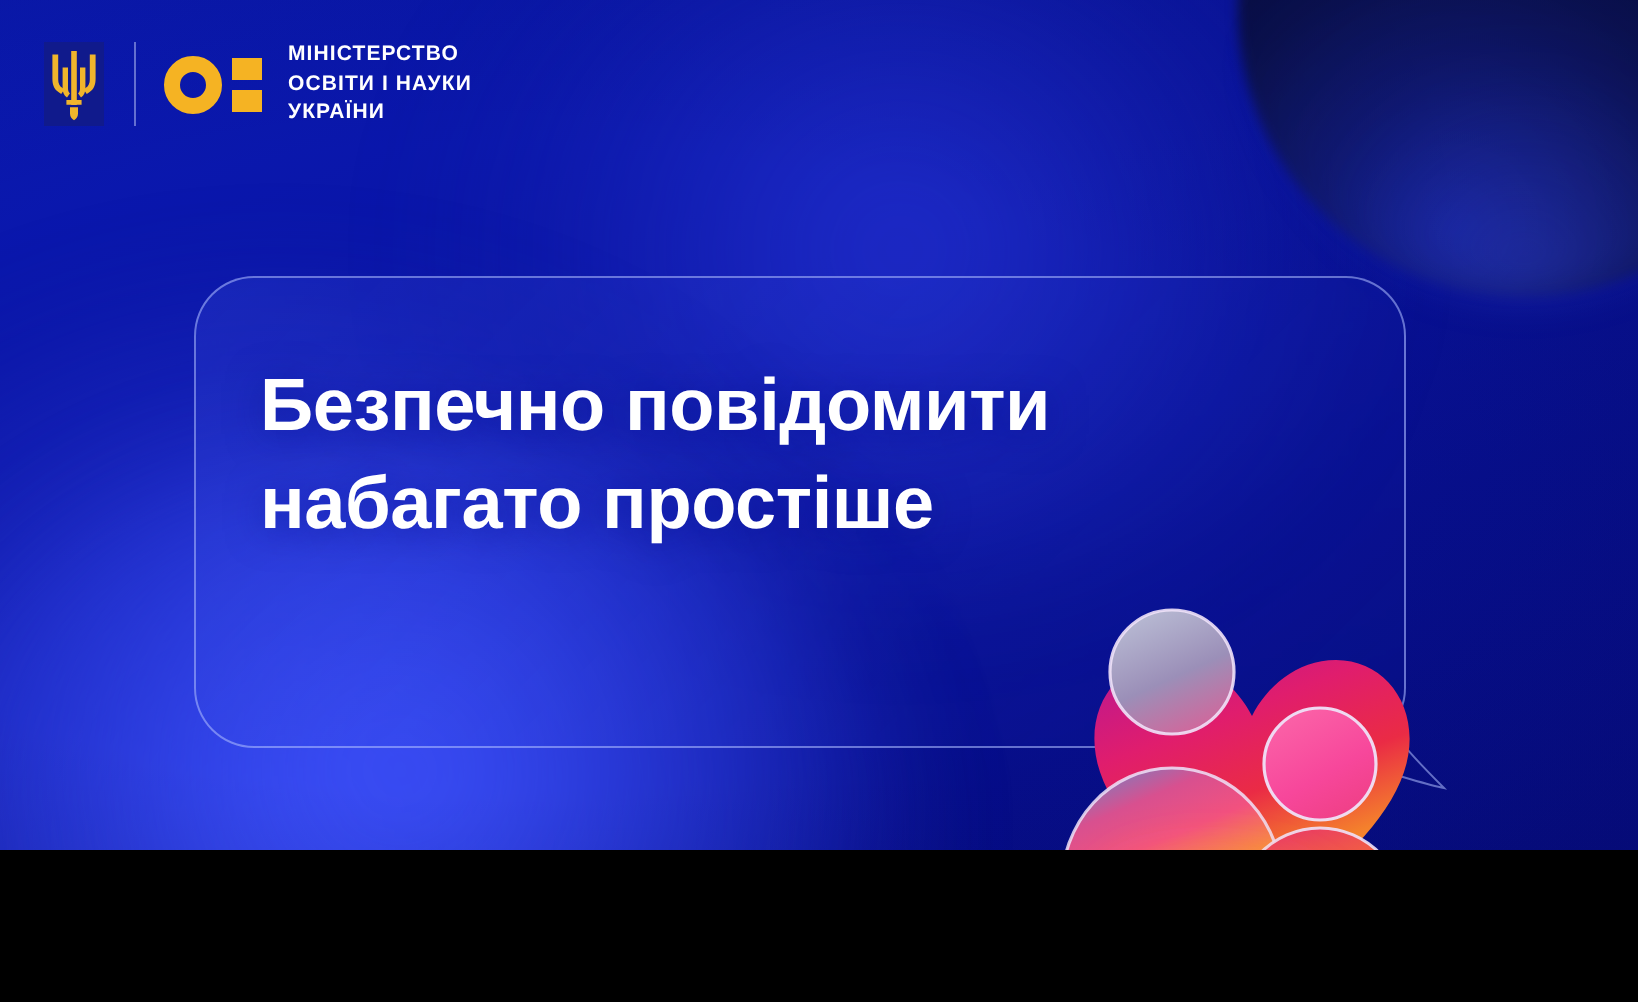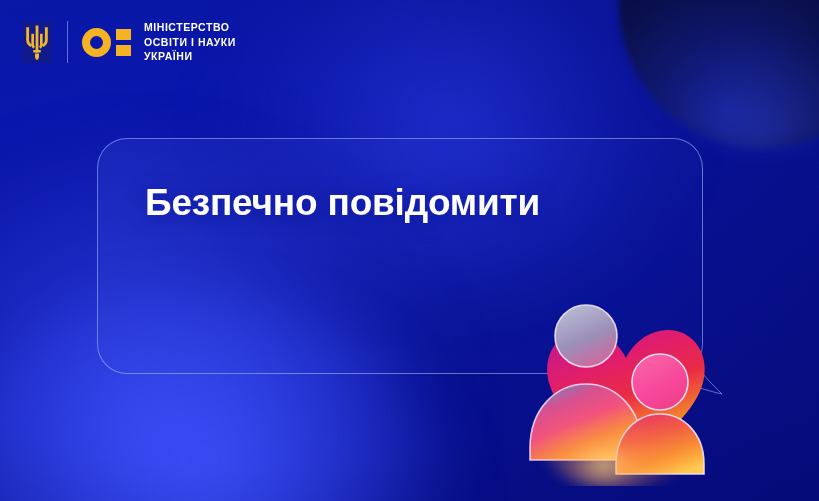--- a/index.html
+++ b/index.html
@@ -4,21 +4,21 @@
 <title>MON Banner</title>
 <style>
   html, body {
     margin: 0;
     padding: 0;
     background: #000;
   }
   #stage {
     position: relative;
     width: 819px;
-    height: 501px;
+    height: 425px;
     overflow: hidden;
     font-family: "Liberation Sans", sans-serif;
     background: #0a13a0;
   }
 
   
   .bg-base {
     position: absolute;
     inset: 0;
     background: linear-gradient(160deg, #0a1ab5 0%, #0a14a2 38%, #070f8e 70%, #060c84 100%);
@@ -151,21 +151,21 @@
     left: 660px;
     top: 340px;
     width: 72px;
     height: 56px;
     overflow: visible;
   }
 
   
   .headline {
     position: absolute;
-    left: 145px;
+    left: 130px;
     top: 178px;
     width: 560px;
     color: #ffffff;
     font-size: 37px;
     font-weight: bold;
     line-height: 1.33;
     letter-spacing: -0.2px;
     text-shadow: 0 2px 18px rgba(10,20,140,0.55);
   }
   .headline .ln { display: block; white-space: nowrap; }
@@ -222,20 +222,21 @@
   </div>
 
   <div class="bubble"></div>
 
   <svg class="bubble-tail" viewBox="0 0 72 56" aria-hidden="true">
     <path d="M2 2 L2 34 C2 34 8 40 24 44 C38 47 52 52 62 54 C52 44 44 36 40 30 C36 24 34 14 34 2 Z" fill="none" stroke="rgba(176,192,255,0.55)" stroke-width="1"></path>
   </svg>
 
   <div class="headline">
     <span class="ln">Безпечно повідомити</span>
+    <span class="ln">набагато простіше</span>
   </div>
 
   <div class="illustration">
     <svg width="220" height="190" viewBox="0 0 220 190" aria-hidden="true">
       <defs>
         <linearGradient id="heartGrad" x1="0.18" y1="0" x2="0.62" y2="1">
           <stop offset="0%" stop-color="#c0198c"></stop>
           <stop offset="26%" stop-color="#e01d6d"></stop>
           <stop offset="52%" stop-color="#ea2b45"></stop>
           <stop offset="76%" stop-color="#f4802c"></stop>

